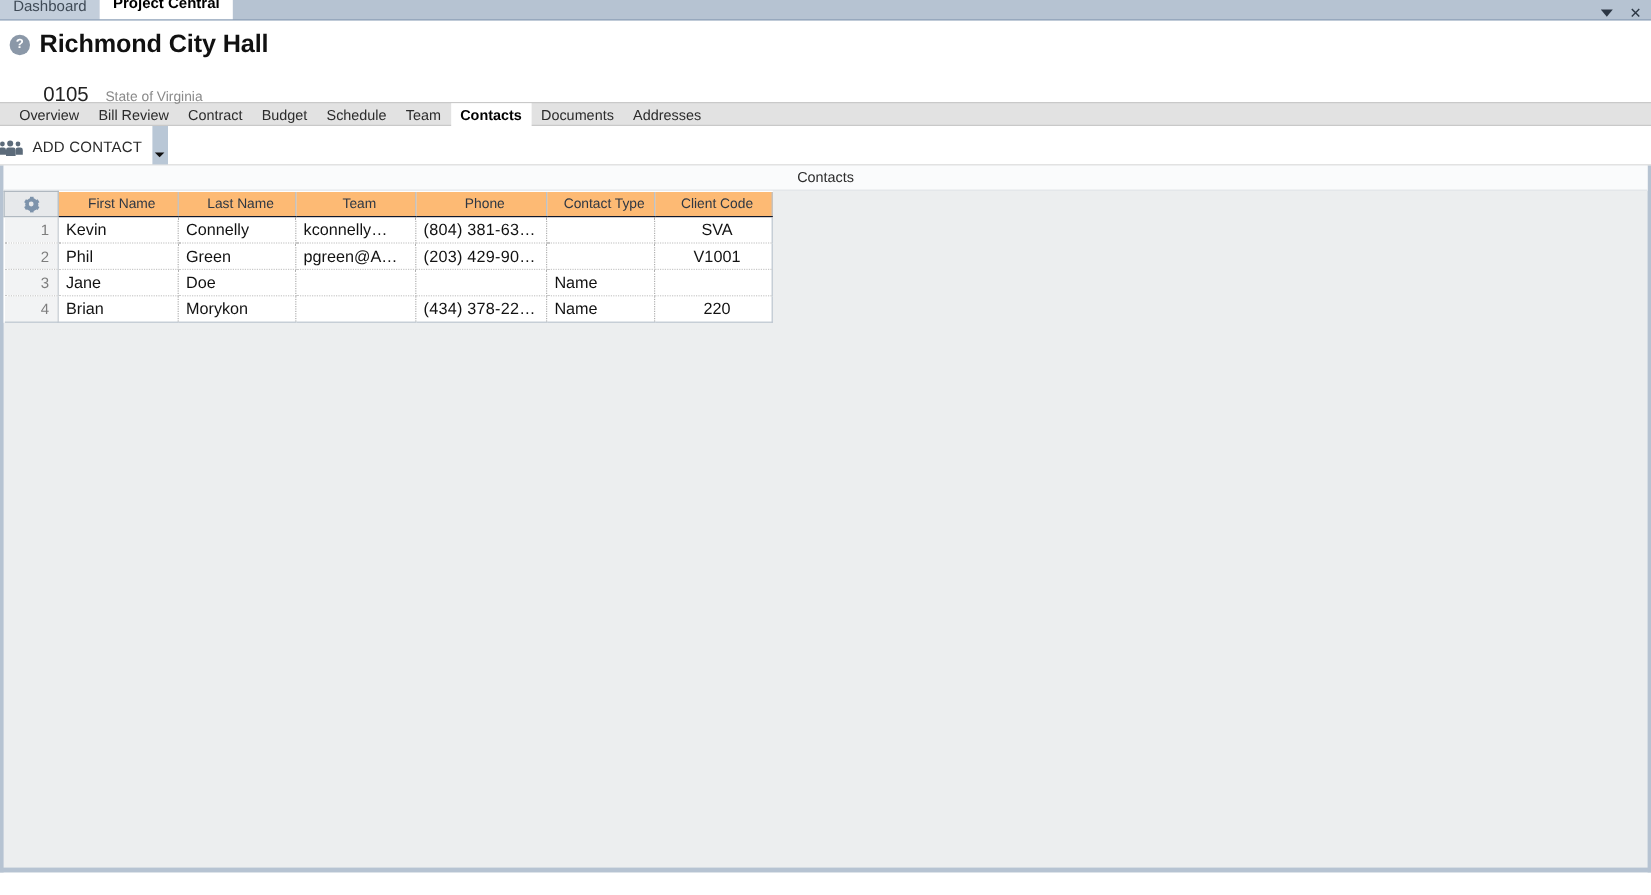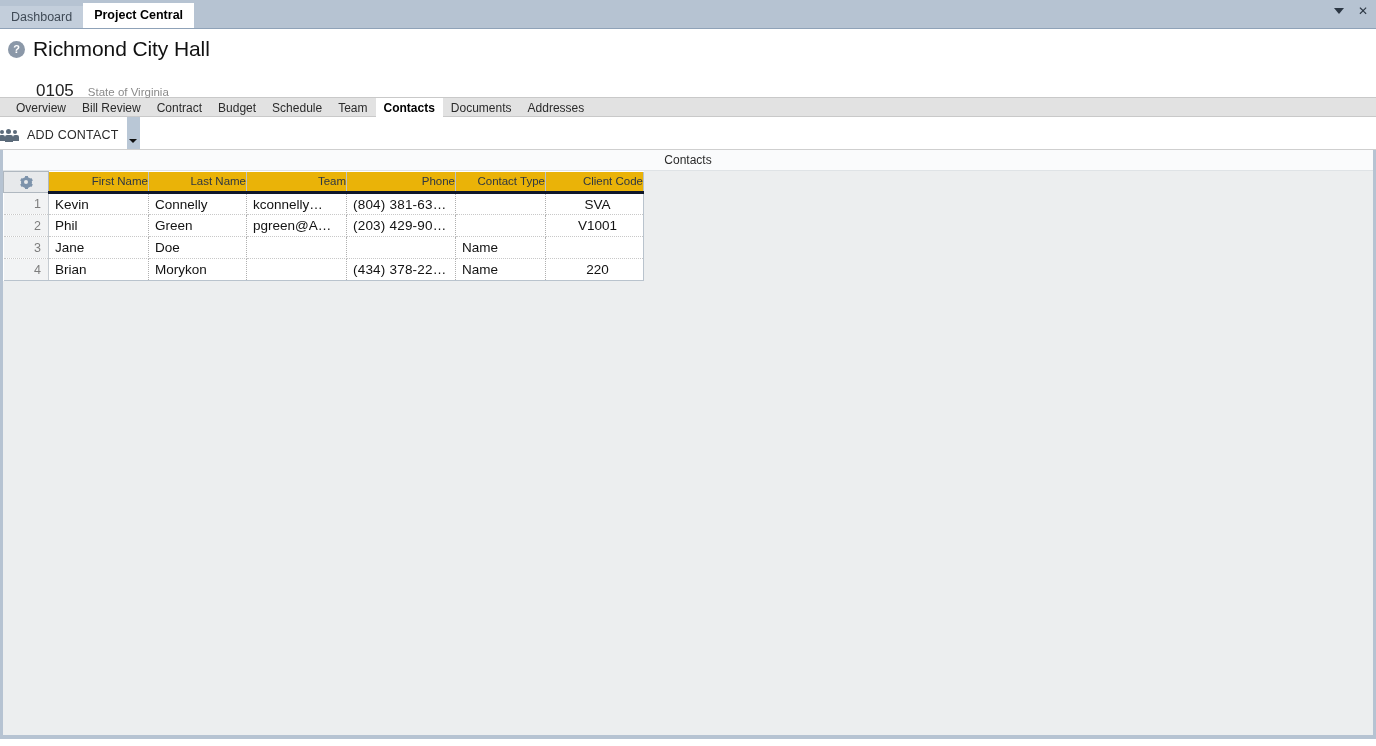--- a/index.html
+++ b/index.html
@@ -12,21 +12,21 @@
     background: #ffffff;
     font-family: "Liberation Sans", sans-serif;
     font-size: 12px;
     color: #1a1a1a;
     overflow: hidden;
   }
 
   
   .window-bar {
     position: relative;
-    height: 29px;
+    height: 17px;
     background: #b6c3d2;
     border-bottom: 1px solid #8fa2b8;
     display: flex;
     align-items: flex-end;
     box-sizing: border-box;
   }
   .win-tabs {
     display: flex;
     align-items: flex-end;
     height: 26px;
@@ -95,21 +95,21 @@
     color: #ffffff;
     font-size: 11px;
     font-weight: bold;
     display: flex;
     align-items: center;
     justify-content: center;
     flex: none;
   }
   .page-title {
     font-size: 21px;
-    font-weight: normal;
+    font-weight: bold;
     color: #111111;
     letter-spacing: -0.1px;
   }
   .subtitle-row {
     display: flex;
     align-items: baseline;
     gap: 14px;
     padding-left: 28px;
     margin-top: 20px;
   }
@@ -238,28 +238,28 @@
     border-collapse: collapse;
     table-layout: fixed;
     background: #ffffff;
     font-size: 13px;
   }
   .grid th, .grid td {
     padding: 0;
     margin: 0;
   }
   .grid thead th {
-    background: #eab308;
+    background: #fdba74;
     border-right: 1px solid #b9c3cd;
-    border-bottom: 3px solid #0f172a;
+    border-bottom: 1px solid #0f172a;
     height: 21px;
     font-weight: normal;
     font-size: 11.5px;
     color: #2e3743;
-    text-align: right;
+    text-align: center;
     padding-left: 6px;
     box-sizing: border-box;
     white-space: nowrap;
   }
   .grid thead th.corner {
     background: #e7e9eb;
     border: 1px solid #b0b8c0;
     text-align: center;
     padding-left: 0;
     width: 45px;

